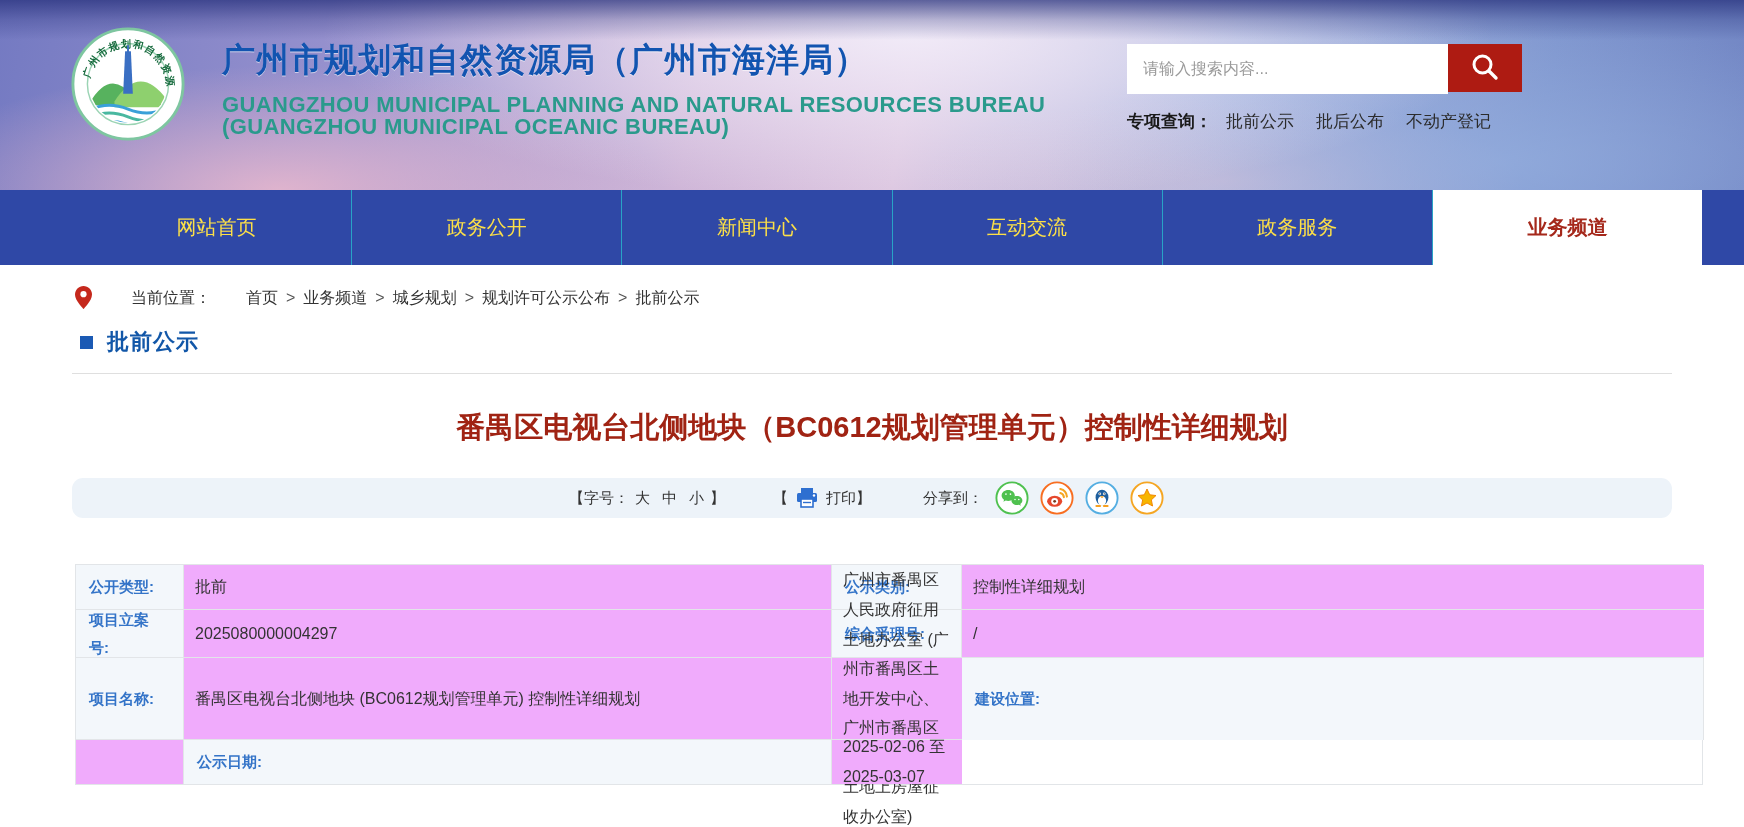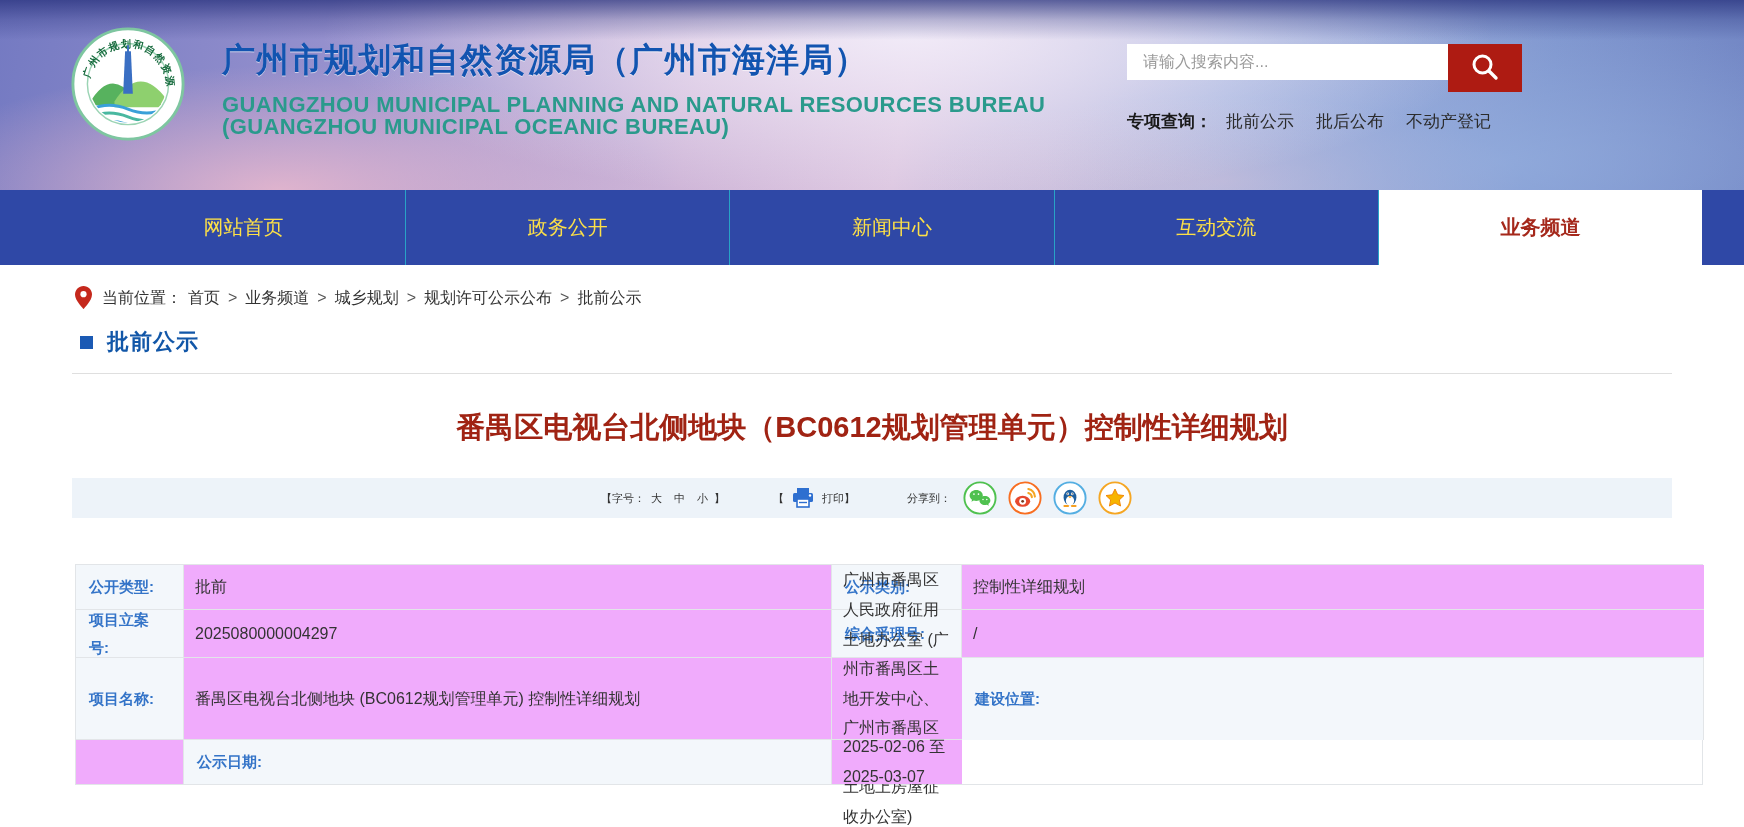--- a/index.html
+++ b/index.html
@@ -18,50 +18,50 @@
       radial-gradient(ellipse 900px 260px at 52% 18%, rgba(243,238,250,.9), rgba(243,238,250,0) 65%),
       radial-gradient(ellipse 760px 230px at 86% 85%, rgba(148,174,222,.75), rgba(148,174,222,0) 60%),
       radial-gradient(ellipse 500px 140px at 70% 95%, rgba(233,200,216,.6), rgba(233,200,216,0) 60%),
       linear-gradient(100deg,#747AC2 0%,#9B94CF 22%,#CFB6D8 40%,#DCC6E0 52%,#A8B4DE 70%,#8097CF 88%,#7286C4 100%);}
   .logo{position:absolute;left:70px;top:26px;width:116px;height:116px;}
   .title-block{position:absolute;left:222px;top:38px;}
   .site-title{font-size:33px;font-weight:bold;color:var(--site-blue);letter-spacing:1px;
     text-shadow:0 1px 0 rgba(255,255,255,.55);}
   .site-en{margin-top:11px;font-size:22px;font-weight:bold;color:var(--teal);line-height:22px;letter-spacing:.4px;}
   .search-wrap{position:absolute;left:1127px;top:44px;display:flex;}
-  .search-input{width:321px;height:36px;border:none;outline:none;background:#fff;
+  .search-input{width:321px;height:50px;border:none;outline:none;background:#fff;
     padding:0 16px;font-size:16px;color:#333;font-family:inherit;}
   .search-input::placeholder{color:#9a9a9a;}
   .search-btn{width:74px;height:48px;border:none;background:var(--search-red);cursor:pointer;
     display:flex;align-items:center;justify-content:center;}
   .quick-row{position:absolute;left:1127px;top:110px;font-size:17px;display:flex;align-items:flex-start;}
   .quick-label{font-weight:bold;color:#1a1a1a;margin-right:14px;}
   .quick-link{color:#2b2b2b;margin-right:22px;cursor:pointer;}
   
   .nav{width:1744px;height:75px;background:var(--nav-blue);}
   .nav-inner{margin-left:82px;width:1620px;height:75px;display:flex;}
   .nav-item{flex:1;display:flex;align-items:center;justify-content:center;
     color:#fde047;font-size:20px;cursor:pointer;border-left:1px solid var(--sep-cyan);}
   .nav-item:first-child{border-left:none;}
   .nav-item.active{background:#fff;color:var(--active-red);font-weight:bold;}
   
-  .breadcrumb{margin:20px 0 0 75px;display:flex;align-items:center;font-size:16px;color:#333;height:26px;}
+  .breadcrumb{margin:20px 0 0 75px;display:flex;align-items:center;font-size:16px;color:#333;height:26px;gap:29px;}
   .crumb-pin{margin-right:10px;display:flex;}
   .crumb-label{margin-right:6px;}
   .crumb{cursor:pointer;}
   .crumb-sep{margin:0 8px;color:#555;}
   
   .section-head{margin:16px 72px 0 72px;padding-bottom:16px;border-bottom:1px solid #dfdfdf;
     display:flex;align-items:center;}
   .section-square{width:13px;height:13px;background:#1B5AB4;margin:0 14px 0 8px;}
   .section-title{font-size:22px;font-weight:bold;color:var(--heading-blue);letter-spacing:1px;}
   
   .article-title{margin-top:34px;text-align:center;font-size:29px;font-weight:bold;color:var(--title-red);}
   .toolbar{margin:30px 72px 0 72px;height:40px;background:var(--band-bg);
-    display:flex;align-items:center;justify-content:center;font-size:11px;color:#333;}
+    display:flex;align-items:center;justify-content:center;font-size:15px;color:#333;border-radius:11px;}
   .tb-group{display:flex;align-items:center;}
   .tb-size{margin:0 6px;cursor:pointer;}
   .tb-print-group{margin-left:48px;display:flex;align-items:center;}
   .tb-print-icon{margin:0 8px;display:flex;cursor:pointer;}
   .tb-print{cursor:pointer;}
   .tb-share-label{margin-left:52px;margin-right:12px;}
   .share-icon{width:34px;height:34px;margin-right:11px;cursor:pointer;display:flex;}
   
   .detail-table{margin:46px 0 0 75px;width:1628px;border:1px solid var(--border);
     display:grid;grid-template-columns:108px 648px 130px 742px;grid-template-rows:45px 48px 82px 44px;}
@@ -124,20 +124,21 @@
     <span id="quick-links"><span class="quick-link">批前公示</span><span class="quick-link">批后公布</span><span class="quick-link">不动产登记</span></span>
   </div>
 </div>
 
 <div class="nav">
   <div class="nav-inner" id="nav-inner">
       <div class="nav-item">网站首页</div>
       <div class="nav-item">政务公开</div>
       <div class="nav-item">新闻中心</div>
       <div class="nav-item">互动交流</div>
+      <div class="nav-item">政务服务</div>
       <div class="nav-item active">业务频道</div>
     </div>
 </div>
 
 <div class="breadcrumb">
   <span class="crumb-pin">
     <svg width="17" height="24" viewBox="0 0 17 24">
       <path d="M8.5,0 C3.8,0 0,3.8 0,8.5 c0,6.2 8.5,14.5 8.5,14.5 s8.5,-8.3 8.5,-14.5 C17,3.8 13.2,0 8.5,0 z" fill="#C5281C"></path>
       <circle cx="8.5" cy="8.2" r="3.1" fill="#fff"></circle>
     </svg>

